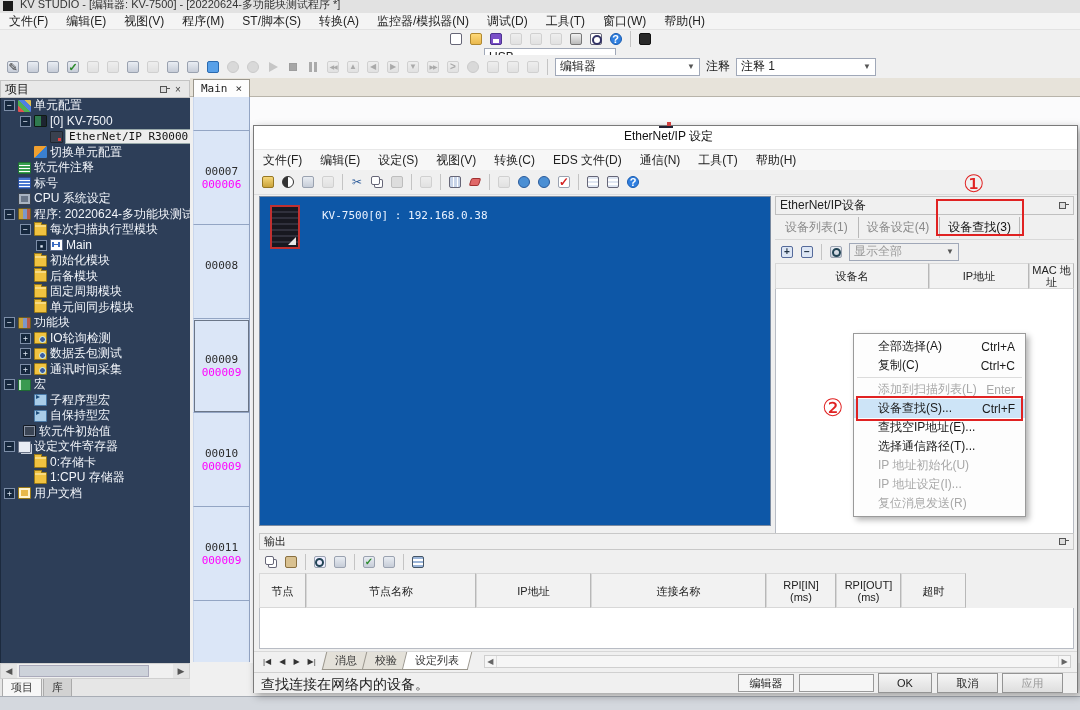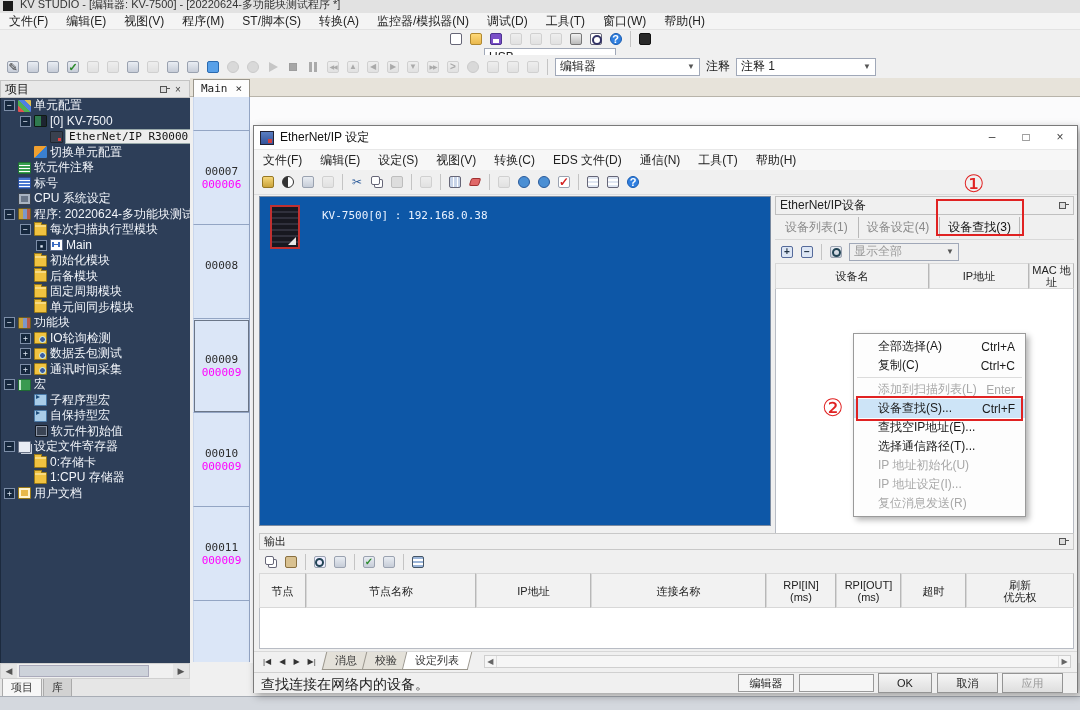--- a/index.html
+++ b/index.html
@@ -162,21 +162,21 @@
   .lcell { width:57px; background:#dbe6f7; border-bottom:1px solid #93a5c4; border-right:1px solid #93a5c4; border-left:1px solid #c9d6ec; display:flex; flex-direction:column; align-items:center; justify-content:center; }
   .lcell.spacer { height:34px; }
   .lcell.lrow { height:94px; }
   .lcell.tail { height:61px; border-bottom:none; }
   .lcell .lno { font-family:"DejaVu Sans Mono",monospace; font-size:11px; color:#2b2b2b; line-height:13px; }
   .lcell .lsub { font-family:"DejaVu Sans Mono",monospace; font-size:11px; color:#ff00ff; line-height:13px; min-height:13px; }
   .lcell.selected { outline:1px solid #6b7688; outline-offset:-2px; }
 
   
   .dialog { position:absolute; left:253px; top:125px; width:825px; height:568px; background:#f0f0f0; border:1px solid #7a7a7a; box-shadow:3px 3px 8px rgba(0,0,0,.35); }
-  .dlg-titlebar { position:absolute; left:0; top:0; width:100%; height:24px; background:#ffffff; display:flex; align-items:center; padding-left:6px; border-bottom:1px solid #e8e8e8; }
+  .dlg-titlebar { position:absolute; left:0; top:0; width:100%; height:24px; background:#ffffff; display:flex; align-items:center; padding-left:6px; border-bottom:1px solid #e8e8e8;flex-direction:column; }
   .dlg-ico { width:14px; height:14px; margin-right:6px; background:linear-gradient(#5a7ec2,#33539a); border:1px solid #223; position:relative; }
   .dlg-ico::after { content:""; position:absolute; right:1px; bottom:1px; width:4px; height:4px; background:#d04040; }
   .dlg-title { flex:1; font-size:12px; color:#111; }
   .dlg-btn { width:34px; height:23px; text-align:center; line-height:23px; color:#444; font-size:12px; cursor:default; }
   .dlg-menubar { position:absolute; left:0; top:24px; width:100%; height:20px; background:#f7f7f7; display:flex; align-items:center; }
   .dlg-toolbar { position:absolute; left:0; top:44px; width:100%; height:25px; display:flex; align-items:center; padding-left:4px; background:#f0f0f0; border-bottom:1px solid #ddd; }
 
   .canvas { position:absolute; left:5px; top:70px; width:512px; height:330px; background:#0d57a7; border:1px solid #7a8aa0; }
   .plc-device { position:absolute; left:10px; top:8px; width:30px; height:44px; background:repeating-linear-gradient(#181820 0 4px,#30303c 4px 6px); border:2px solid #c03030; cursor:default; }
   .plc-device::after { content:""; position:absolute; right:2px; bottom:2px; width:8px; height:8px; background:#e8e8e8; clip-path:polygon(0 100%,100% 0,100% 100%); }
@@ -531,21 +531,21 @@
         <span class="t-ico i-macro"></span>
         <span class="tlabel">子程序型宏</span>
       </div>
 
       <div class="trow" style="padding-left: 19px;">
         <span class="exp"></span>
         <span class="t-ico i-macro"></span>
         <span class="tlabel">自保持型宏</span>
       </div>
 
-      <div class="trow" style="padding-left: 20px;">
+      <div class="trow" style="padding-left: 8px;">
         <span class="exp"></span>
         <span class="t-ico i-init"></span>
         <span class="tlabel">软元件初始值</span>
       </div>
 
       <div class="trow" style="padding-left: 3px;">
         <span class="exp e-minus"></span>
         <span class="t-ico i-reg"></span>
         <span class="tlabel">设定文件寄存器</span>
       </div>
@@ -718,22 +718,20 @@
       <div class="out-thead">
         <span class="th-cell oc0">节点</span>
         <span class="th-cell oc1">节点名称</span>
         <span class="th-cell oc2">IP地址</span>
         <span class="th-cell oc3">连接名称</span>
         <span class="th-cell oc4">RPI[IN]
 (ms)</span>
         <span class="th-cell oc5">RPI[OUT]
 (ms)</span>
         <span class="th-cell oc6">超时</span>
-        <span class="th-cell oc7">刷新
-优先权</span>
       </div>
       <div class="out-body"></div>
     </div>
 
     <div class="sheet-strip">
       <span class="navbtn">|◀</span>
       <span class="navbtn">◀</span>
       <span class="navbtn">▶</span>
       <span class="navbtn">▶|</span>
       <span style="display:inline-flex;margin-left:8px">

